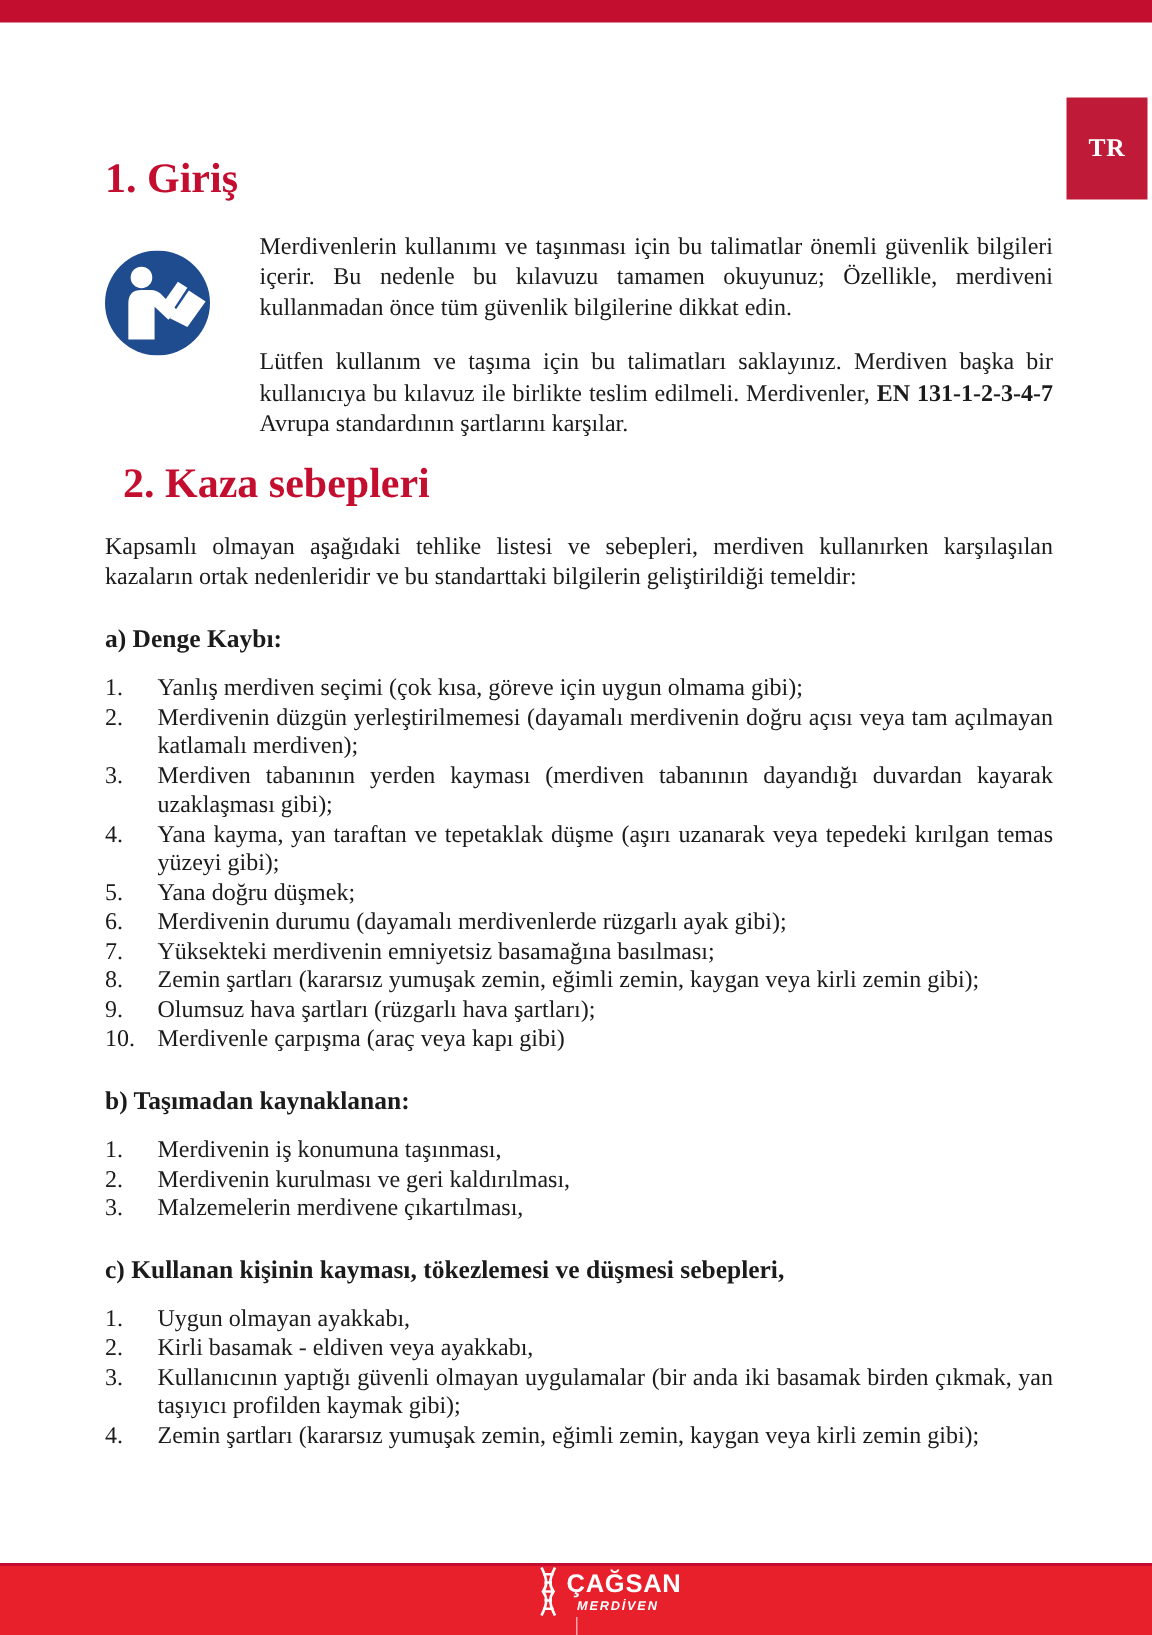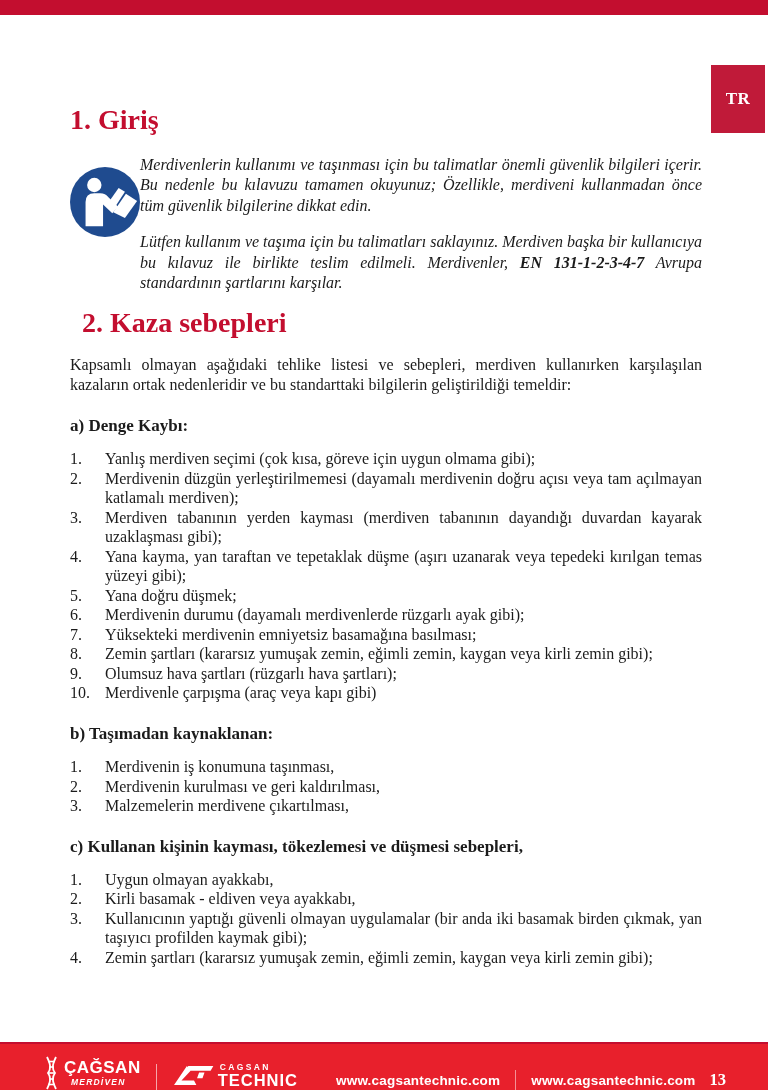--- a/index.html
+++ b/index.html
@@ -14,38 +14,39 @@
   .tr-badge{
     position:absolute;top:65px;right:3px;width:54px;height:68px;
     background:var(--badge-red);color:#fff;display:flex;align-items:center;justify-content:center;
     font-weight:bold;font-size:17px;letter-spacing:.5px;
   }
   
   .page{position:absolute;top:15px;left:0;right:0;padding:0 66px 0 70px;}
   h1,h2{color:var(--accent-red);font-size:28px;font-weight:bold;line-height:1.2;}
   h1{margin:88px 0 0;}
   h2{margin:12px 12px 0;}
-  .intro-row{display:flex;margin-top:18px;font-style:italic;}
+  .intro-row{display:flex;gap:33px;margin-top:18px;}
   .manual-icon{flex:none;width:70px;}
   .manual-icon svg{width:70px;height:70px;margin-top:12px;display:block;}
   .intro-text{flex:1;font-size:16px;line-height:20.5px;text-align:justify;}
   .intro-text p{margin:0 0 16px;}
   .intro-text p:last-child{margin-bottom:0;}
   .section-intro{font-size:16px;line-height:20px;text-align:justify;margin:16px 0 0;}
   h3{font-size:17px;font-weight:bold;margin:20px 0 0;line-height:1.25;}
   .num-list{margin-top:13px;}
   .num-list .li{display:flex;font-size:16px;line-height:19.5px;}
   .num-list .num{flex:none;width:35px;}
   .num-list .txt{flex:1;text-align:justify;}
   
   .footer{
     position:absolute;left:0;bottom:0;width:768px;height:48px;box-sizing:border-box;
     background:var(--footer-red);border-top:2px solid var(--accent-red);
-    display:flex;align-items:flex-end;color:#fff;
+    display:flex;align-items:center;color:#fff;
     font-family:"Liberation Sans", sans-serif;
+    flex-direction:column;
   }
   .brand1{display:flex;align-items:center;gap:5px;margin-left:44px;}
   .brand1 svg{display:block;}
   .brand1-name{font-size:17px;font-weight:bold;letter-spacing:.5px;line-height:1;}
   .brand1-sub{font-size:8.5px;font-weight:bold;font-style:italic;letter-spacing:1.2px;margin-top:2px;padding-left:7px;line-height:1;}
   .vdiv{width:1px;height:26px;background:rgba(255,255,255,.6);margin:0 15px;flex:none;}
   .vdiv.thin{height:20px;background:rgba(255,255,255,.5);}
   .brand2{display:flex;align-items:center;gap:4px;}
   .brand2 svg{display:block;}
   .brand2-top{font-size:8.5px;font-weight:bold;letter-spacing:2.4px;line-height:1;padding-left:2px;}

